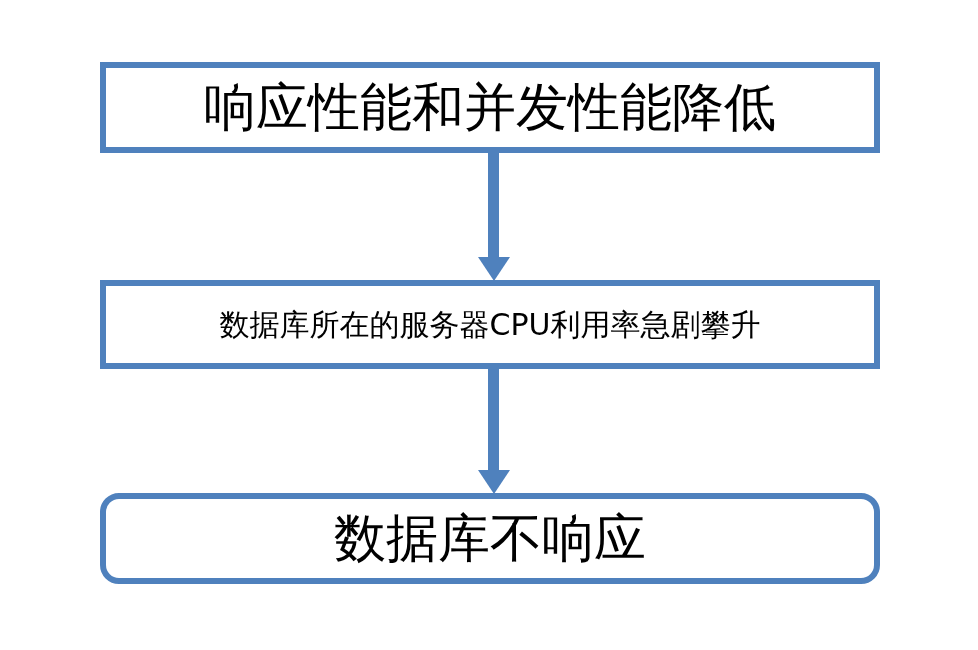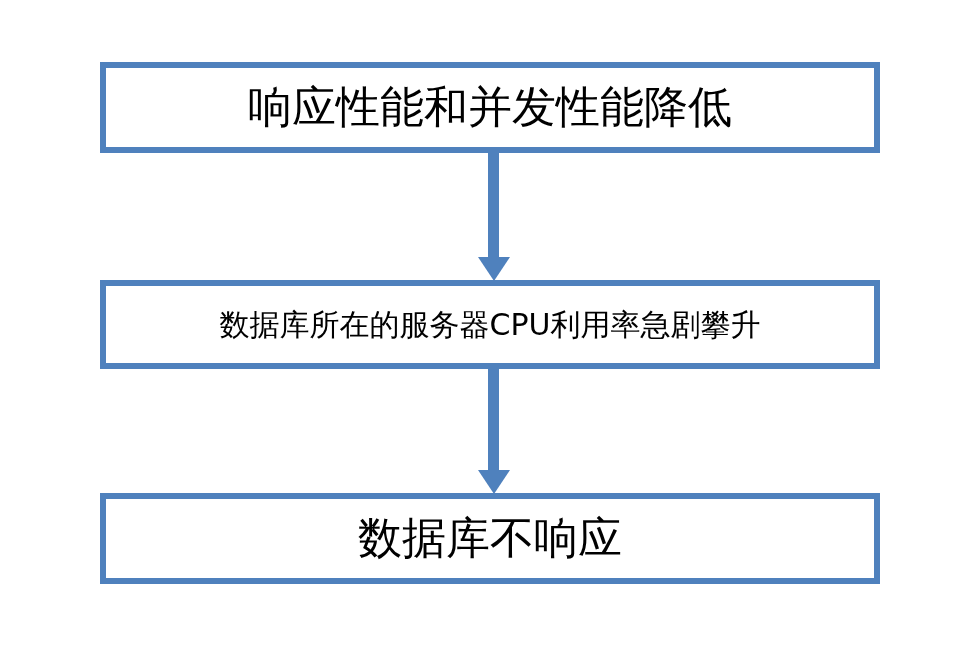--- a/index.html
+++ b/index.html
@@ -26,27 +26,27 @@
     width: 780px;
     background: var(--box-fill);
     border: 6px solid var(--accent);
     display: flex;
     align-items: center;
     justify-content: center;
     text-align: center;
   }
   .flow-box .box-label {
     color: var(--text);
-    font-size: 44px;
+    font-size: 52px;
     line-height: 1.1;
     white-space: nowrap;
   }
   .box-1 { top: 62px;  height: 91px; }
   .box-2 { top: 280px; height: 89px; }
-  .box-3 { top: 493px; height: 91px; }
+  .box-3 { top: 493px; height: 91px; border-radius: 19px; }
   .box-2 .box-label { font-size: 30px; }
   .arrow-stem {
     position: absolute;
     left: 488px;
     width: 11px;
     background: var(--accent);
   }
   .arrow-head {
     position: absolute;
     left: 478px;

